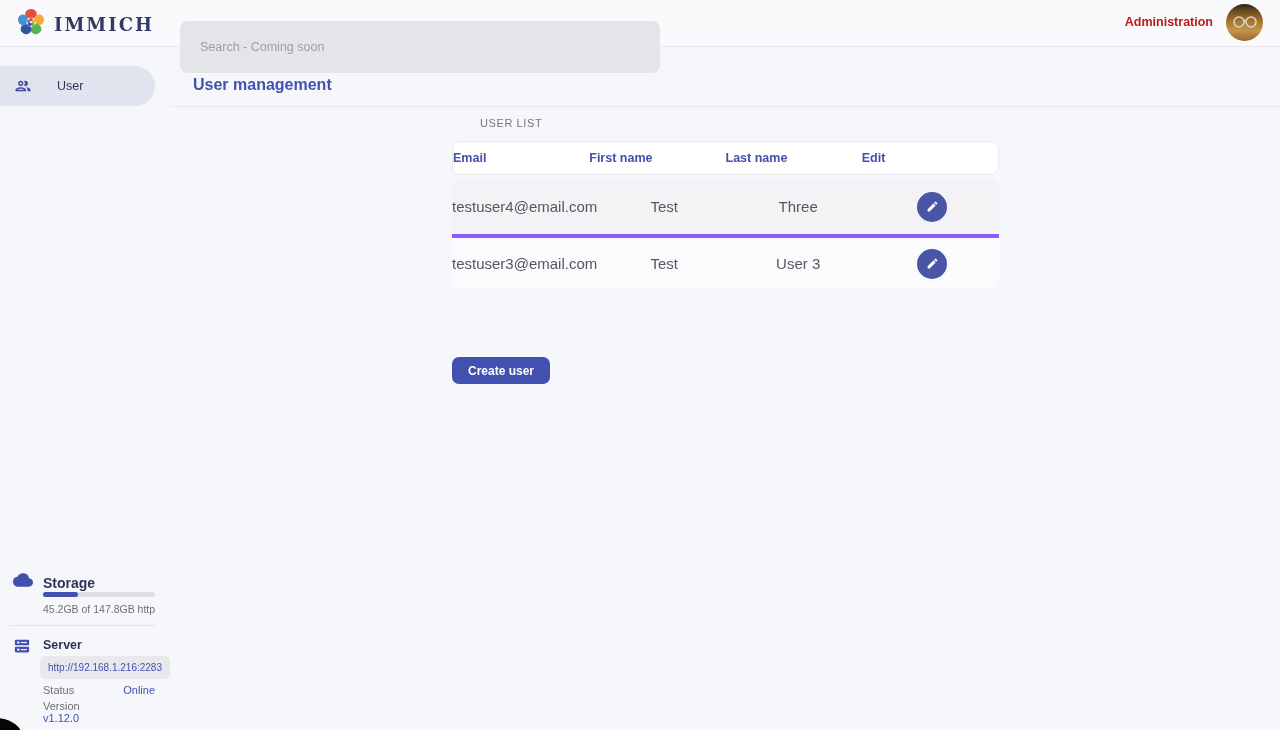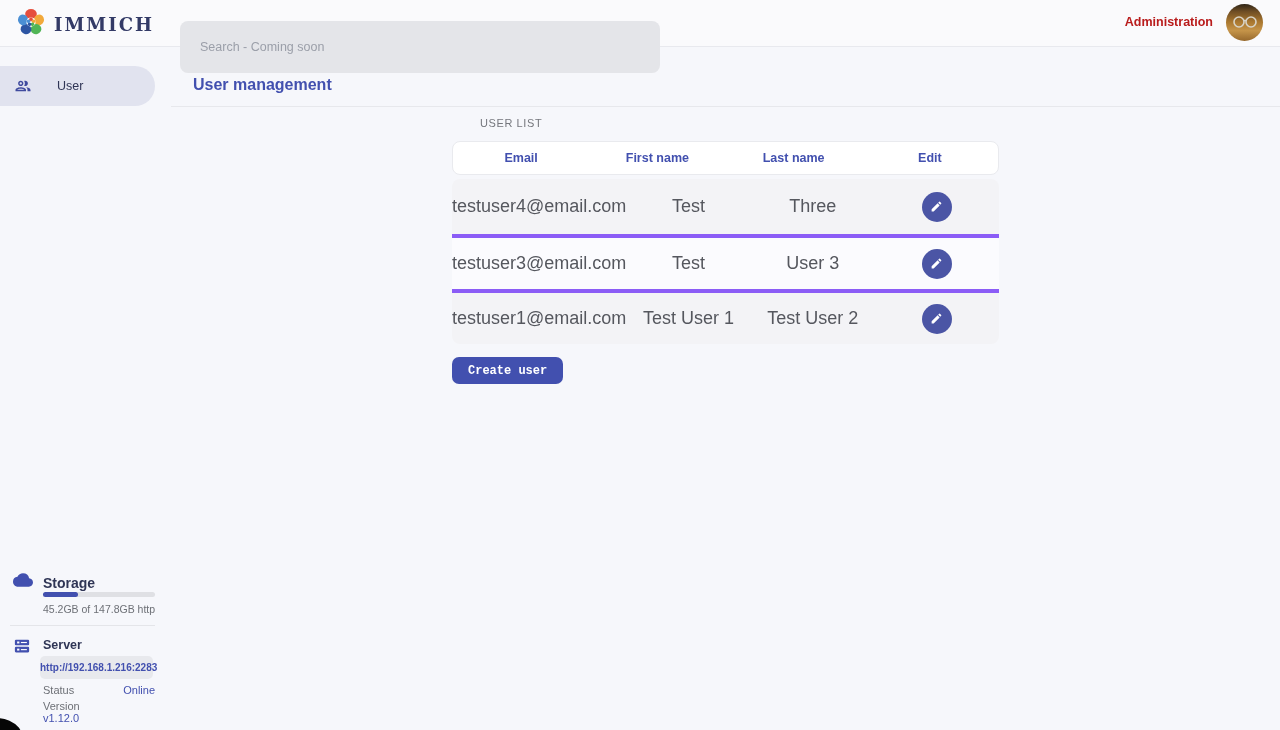--- a/index.html
+++ b/index.html
@@ -24,40 +24,40 @@
   .side-item .icon { margin-left:14px; display:flex; }
   .side-item .lbl { margin-left:9px; font-size:12.5px; color:#2f3555; }
 
   
   .page-title { position:absolute; left:193px; top:76px; font-size:16px; font-weight:600; color:#4250af; }
   .header-divider { position:absolute; left:171px; top:106px; width:1109px; height:1px; background:#e7e8ec; }
 
   
   .section-title { position:absolute; left:452px; top:117px; font-size:11px; letter-spacing:0.6px; color:#75777d;margin-left:28px; }
   .table-header { position:absolute; left:452px; top:141px; width:547px; height:34px; background:#ffffff; border:1px solid #e9eaee; border-radius:8px; display:flex; align-items:center; }
-  .table-header .col { flex:1; text-align:center; font-size:12.5px; font-weight:600; color:#4250af; }
+  .table-header .col { flex:1; text-align:left; font-size:12.5px; font-weight:600; color:#4250af; }
   .table-rows { position:absolute; left:452px; top:179px; width:547px; border-radius:8px; overflow:hidden; }
-  .trow { height:55px; display:flex; align-items:center; font-size:18px; color:#55575e; }
+  .trow { height:55px; display:flex; align-items:center; font-size:15px; color:#55575e; }
   .trow + .trow { border-top:4px solid #8b5cf6; }
   .trow:nth-child(odd) { background:#f3f3f6; }
   .trow:nth-child(even) { background:#fbfbfe; }
   .trow .cell { flex:1; text-align:center; }
   .edit-btn { width:30px; height:30px; border:none; border-radius:50%; background:#4b55a5; cursor:pointer; display:flex; align-items:center; justify-content:center; margin:0 auto; }
-  .create-btn { position:absolute; left:452px; top:357px; height:27px; padding:0 16px; background:#4250af; color:#fff; border:none; border-radius:7px; font-size:12px; font-weight:600; font-family:Liberation Mono, monospace; cursor:pointer; }
+  .create-btn { position:absolute; left:452px; top:357px; height:27px; padding:0 16px; background:#4250af; color:#fff; border:none; border-radius:7px; font-size:12px; font-weight:600; font-family:Liberation Sans, sans-serif; cursor:pointer; }
 
   
   .storage-icon { position:absolute; left:13px; top:573px; }
   .storage-title { position:absolute; left:43px; top:575px; font-size:14px; font-weight:600; color:#2f3555; }
   .progress-track { position:absolute; left:43px; top:592px; width:112px; height:5px; background:#dfe0e4; border-radius:3px; }
   .progress-fill { height:100%; background:#4250af; border-radius:3px; }
   .usage-text { position:absolute; left:43px; top:603px; font-size:10.5px; color:#6d7076; }
   .panel-divider { position:absolute; left:10px; top:625px; width:145px; height:1px; background:#e4e5e9; }
   .server-icon { position:absolute; left:13px; top:637px; }
   .server-title { position:absolute; left:43px; top:638px; font-size:12.5px; font-weight:600; color:#2f3555; }
-  .server-url { position:absolute; left:40px; top:656px; width:113px; height:23px; line-height:23px; text-align:center; background:#e8e9ed; border-radius:5px; font-size:10px; font-weight:bold; color:#4250af; }
+  .server-url { position:absolute; left:40px; top:656px; width:130px; height:23px; line-height:23px; text-align:center; background:#e8e9ed; border-radius:5px; font-size:10px; font-weight:normal; color:#4250af; }
   .kv { position:absolute; left:43px; width:112px; display:flex; justify-content:space-between; font-size:11px; }
   .kv .k { color:#6d7076; }
   .kv .v { color:#4250af; font-weight:normal; }
   .kv.status { top:684px;gap:16px; }
   .kv.version { top:700px;flex-direction:column; }
 
   .corner-blob { position:absolute; left:-10px; bottom:-7px; width:32px; height:17px; background:#060606; border-radius:50%; transform:rotate(24deg); }
 </style>
 </head>
 <body>
@@ -138,32 +138,20 @@
       <div class="cell">Test</div>
       <div class="cell">User 3</div>
       <div class="cell">
         <button class="edit-btn">
           <svg width="13" height="13" viewBox="0 0 24 24" fill="#ffffff">
             <path d="M3 17.25V21h3.75L17.81 9.94l-3.75-3.75L3 17.25zM20.71 7.04c.39-.39.39-1.02 0-1.41l-2.34-2.34a.9959.9959 0 0 0-1.41 0l-1.83 1.83 3.75 3.75 1.83-1.83z"></path>
           </svg>
         </button>
       </div>
     </div>
-    <div class="trow">
-      <div class="cell">testuser1@email.com</div>
-      <div class="cell">Test User 1</div>
-      <div class="cell">Test User 2</div>
-      <div class="cell">
-        <button class="edit-btn">
-          <svg width="13" height="13" viewBox="0 0 24 24" fill="#ffffff">
-            <path d="M3 17.25V21h3.75L17.81 9.94l-3.75-3.75L3 17.25zM20.71 7.04c.39-.39.39-1.02 0-1.41l-2.34-2.34a.9959.9959 0 0 0-1.41 0l-1.83 1.83 3.75 3.75 1.83-1.83z"></path>
-          </svg>
-        </button>
-      </div>
-    </div>
   </div>
 
   <button class="create-btn">Create user</button>
 
   <span class="storage-icon">
     <svg width="20" height="14" viewBox="0 0 24 16" fill="#4250af">
       <path d="M19.35 6.04A7.49 7.49 0 0 0 12 0C9.11 0 6.6 1.64 5.35 4.04A5.994 5.994 0 0 0 0 10c0 3.31 2.69 6 6 6h13c2.76 0 5-2.24 5-5 0-2.64-2.05-4.78-4.65-4.96z"></path>
     </svg>
   </span>
   <div class="storage-title">Storage</div>

